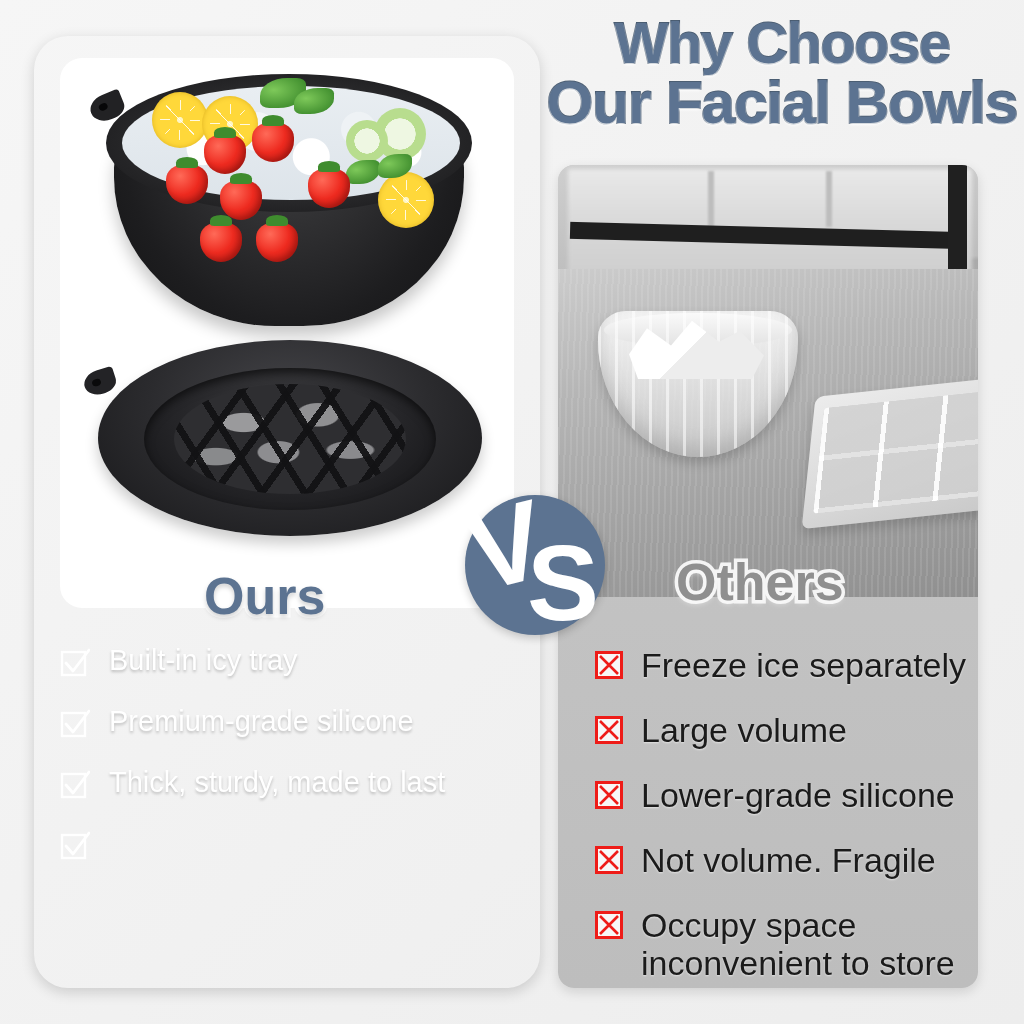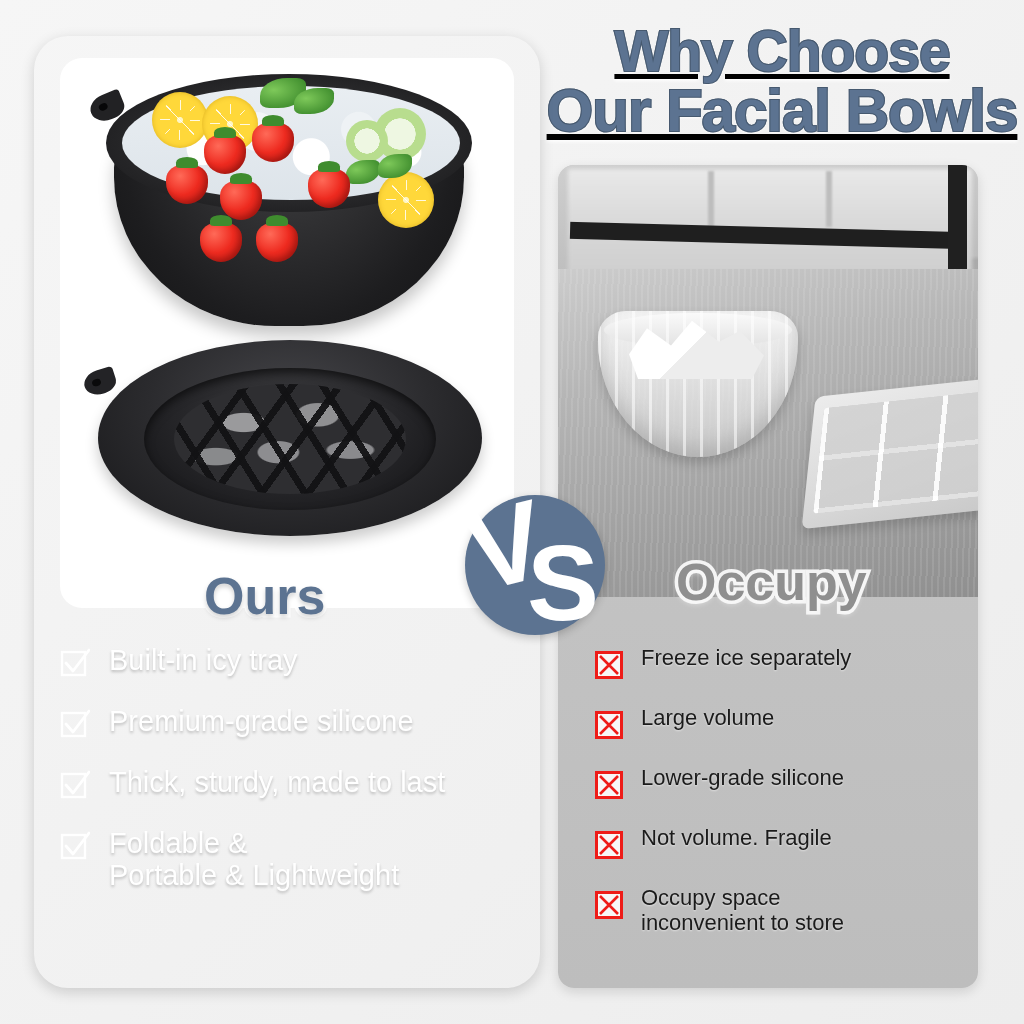--- a/index.html
+++ b/index.html
@@ -10,22 +10,22 @@
     overflow: hidden;
   }
   #stage {
     position: relative;
     width: 1024px; height: 1024px;
     background: linear-gradient(135deg,#f6f6f6 0%,#f1f1f1 55%,#ededed 100%);
   }
 
   
   .title-block{
-    position:absolute; left:540px; top:22px; width:484px;
-    text-align:center; line-height:1.02;text-decoration:underline;
+    position:absolute; left:540px; top:14px; width:484px;
+    text-align:center; line-height:1.02;
   }
   .title-line{
     font-size:57px;
     font-weight:bold;
     color:#5c7characters;
     color:#5c7391;
     letter-spacing:-1px;
     -webkit-text-stroke:2px #46596f;
     paint-order: stroke fill;
     text-shadow:0 2px 3px rgba(255,255,255,.9);
@@ -291,21 +291,21 @@
   }
   .row-r{
     display:flex; align-items:flex-start; margin-bottom:27px;
   }
   .row-r:last-child{ margin-bottom:16px; }
   .box-x{
     flex:0 0 auto; width:28px; height:28px; margin-top:5px; margin-right:18px;
   }
   .box-x svg{ display:block; }
   .row-text-r{
-    color:#1b1b1b; font-size:22px; line-height:1.12;
+    color:#1b1b1b; font-size:34px; line-height:1.12;
     text-shadow:0 1px 2px rgba(255,255,255,.55);
     white-space:pre-line;
   }
 </style>
 </head>
 <body>
 
 <div id="stage">
 
   <div class="title-block">
@@ -361,21 +361,21 @@
       <div class="window-frame-v"></div>
       <div class="counter">
         <div class="glass-bowl"></div>
         <div class="bowl-cubes"></div>
         <div class="ice-tray"></div>
       </div>
     </div>
   </div>
 
   <div class="label-ours">Ours</div>
-  <div class="label-others">Occupy</div>
+  <div class="label-others">Others</div>
 
   <div class="vs-badge"></div>
   <div class="vs-text">
     <svg width="160" height="170" viewBox="0 0 160 170">
       <text x="24" y="112" font-family="Liberation Sans, sans-serif" font-size="112" font-weight="bold" fill="#ffffff" transform="rotate(-14 24 112)">V</text>
       <text x="72" y="140" font-family="Liberation Sans, sans-serif" font-size="108" font-weight="bold" fill="#ffffff">S</text>
     </svg>
   </div>
 
   <div class="list-left">
@@ -411,22 +411,20 @@
       <span class="row-text">Thick, sturdy, made to last</span>
     </div>
 
     <div class="row">
       <span class="box-check">
         <svg width="30" height="30" viewBox="0 0 30 30">
           <rect x="2" y="4" width="23" height="23" fill="none" stroke="#ffffff" stroke-width="2.4"></rect>
           <path d="M6 15 L13 23 L29 2" fill="none" stroke="#ffffff" stroke-width="2.8" stroke-linecap="round" stroke-linejoin="round"></path>
         </svg>
       </span>
-      <span class="row-text">Foldable &amp;
-Portable &amp; Lightweight</span>
     </div>
 
   </div>
 
   <div class="list-right">
 
     <div class="row-r">
       <span class="box-x">
         <svg width="28" height="28" viewBox="0 0 28 28">
           <rect x="1.5" y="1.5" width="25" height="25" fill="#f7f7f7" stroke="#ee1c18" stroke-width="3"></rect>

